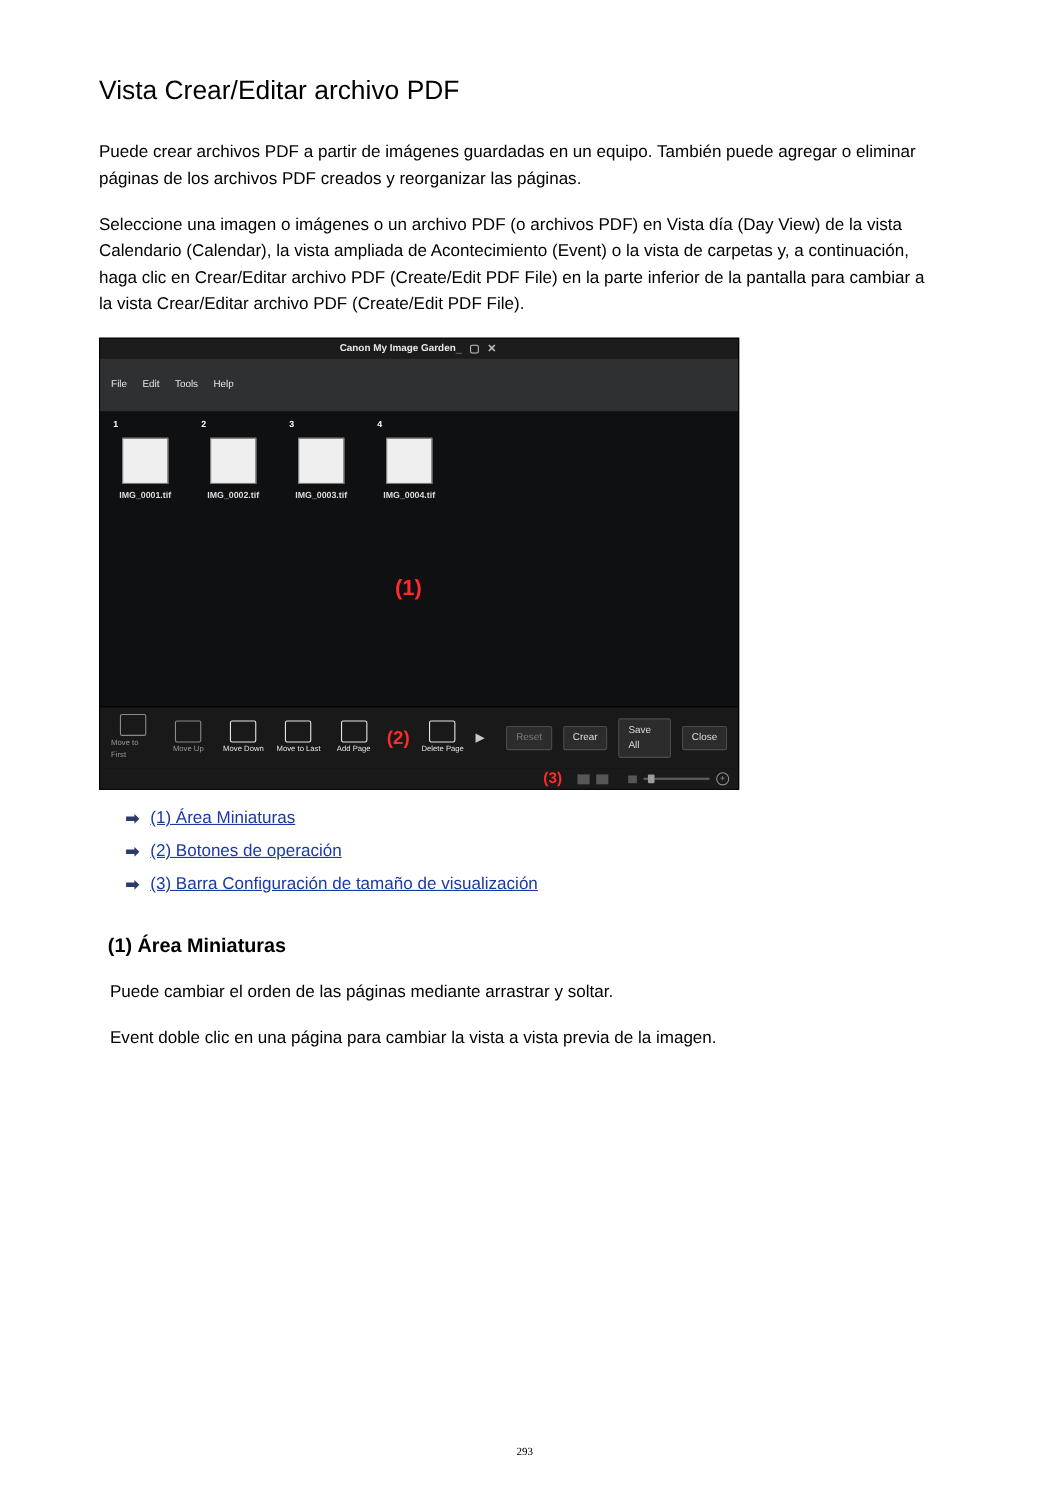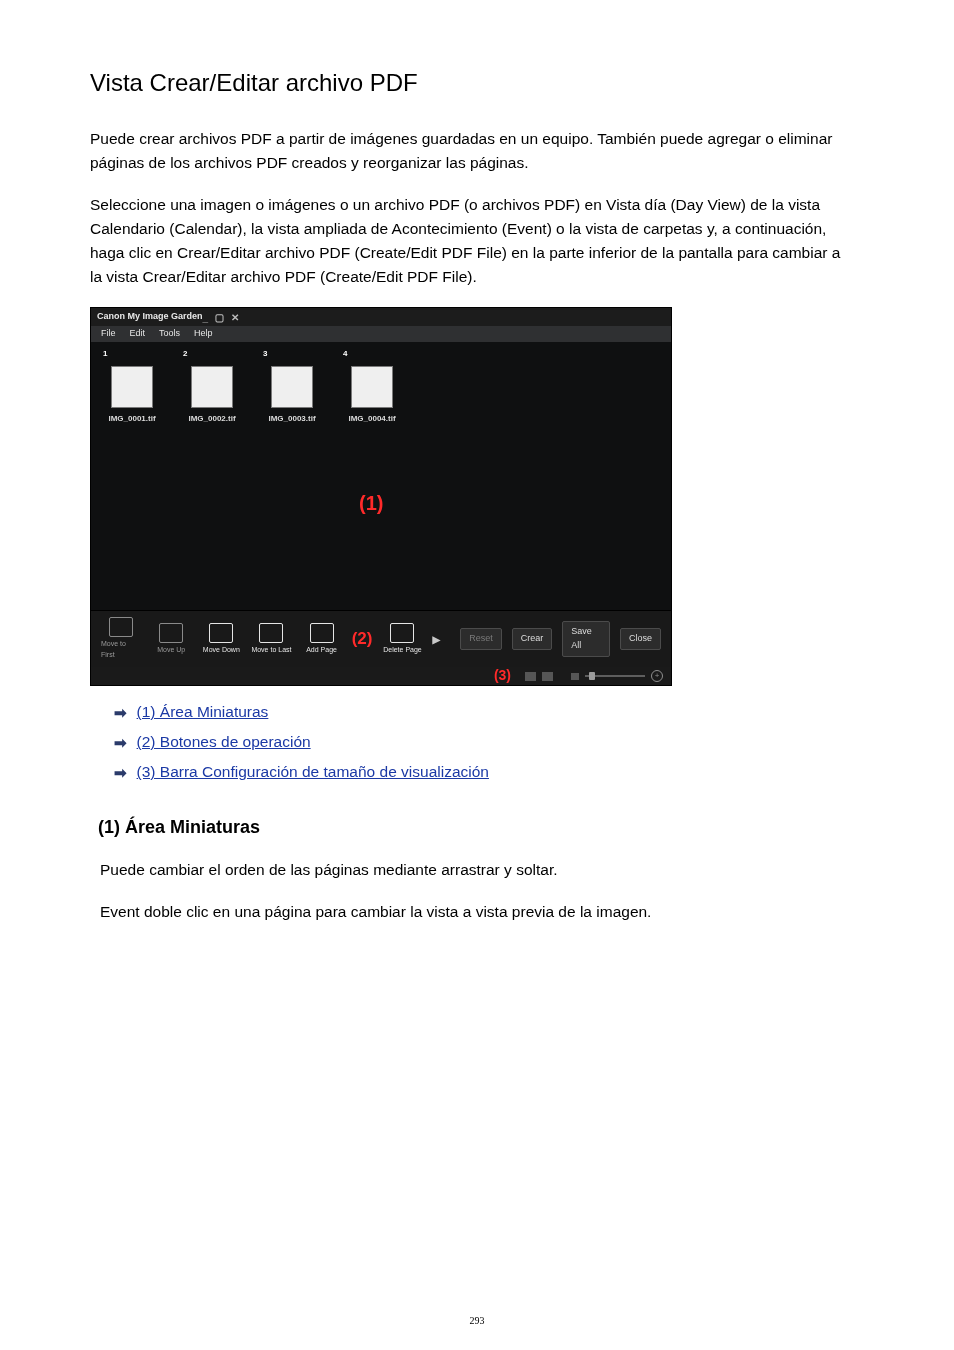--- a/index.html
+++ b/index.html
@@ -9,23 +9,23 @@
   p{margin:0 12px 18px 0}
   b{font-weight:400}
   .indent{padding-left:10px}
   .bullets{list-style:none;padding:0;margin:14px 0 0 24px}
   .bullets li{margin:6px 0;display:flex;align-items:center;gap:10px}
   .arrow{color:#2a3a6a;font-weight:700;font-size:15px}
   .link{color:#1b39a5;text-decoration:underline}
   .pgnum{position:absolute;bottom:22px;left:0;right:0;text-align:center;font-family:"Times New Roman",serif;font-size:10px}
   
   .shot{width:580px;background:#0f1011;margin:4px 0 10px 0;font-size:10px;color:#d7d7d7;border:1px solid #000}
-  .titlebar{background:#1c1c1c;height:18px;display:flex;align-items:center;padding:0 6px;font-weight:700;color:#e9e9e9;font-size:9px;justify-content:flex-start}
+  .titlebar{background:#1c1c1c;height:18px;display:flex;align-items:center;padding:0 6px;font-weight:700;color:#e9e9e9;font-size:9px;justify-content:center}
   .winbtns{font-size:10px;letter-spacing:2px;color:#bcbcbc}
-  .menubar{background:#2f3032;height:16px;display:flex;align-items:center;gap:14px;padding:0 10px;font-size:9px;color:#e6e6e6}
+  .menubar{background:#2f3032;height:16px;display:flex;align-items:center;gap:14px;padding:16px 10px;font-size:9px;color:#e6e6e6}
   .thumbs{display:flex;gap:18px;padding:6px 10px 2px 10px;background:#0f1011;height:260px;position:relative}
   .thumb{width:62px;display:flex;flex-direction:column;align-items:center;gap:5px}
   .thumbn{font-size:8px;color:#fff;font-weight:700;align-self:flex-start;margin-left:2px}
   .page-ico{width:40px;height:40px;background:#efefef;border:1px solid #7a7a7a}
   .fname{font-size:8px;color:#dcdcdc;font-weight:700}
   .mark1{position:absolute;left:268px;top:146px;color:#ff2a2a;font-weight:700;font-size:20px}
   .ops{display:flex;align-items:center;gap:10px;background:#191919;padding:6px 10px;height:44px;border-top:1px solid #000}
   .opbtn{display:flex;flex-direction:column;align-items:center;gap:2px;color:#9a9a9a;font-size:7px;width:44px}
   .opbtn .ic{width:22px;height:18px;border:1px solid #8a8a8a;border-radius:2px}
   .opbtn.on{color:#e5e5e5}

